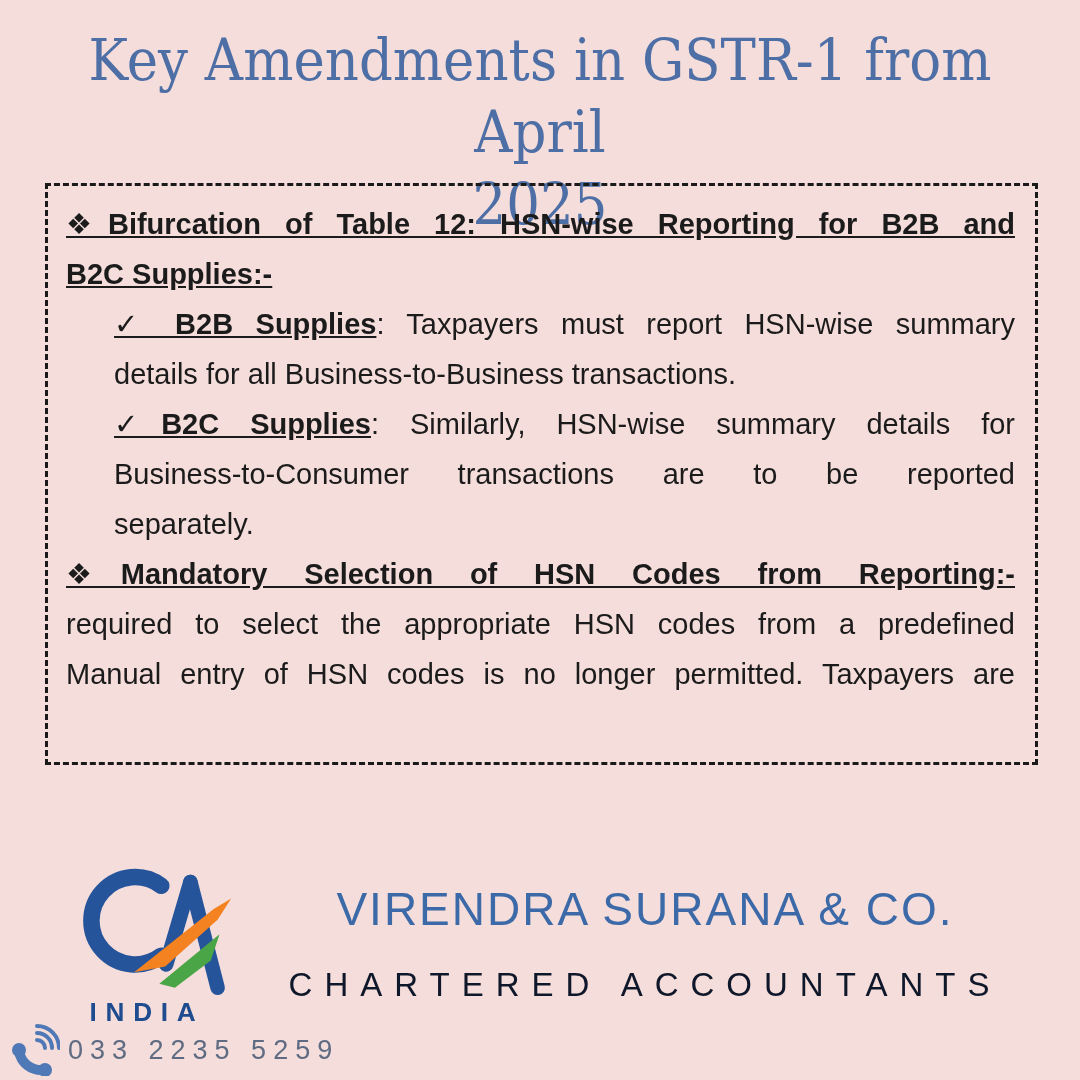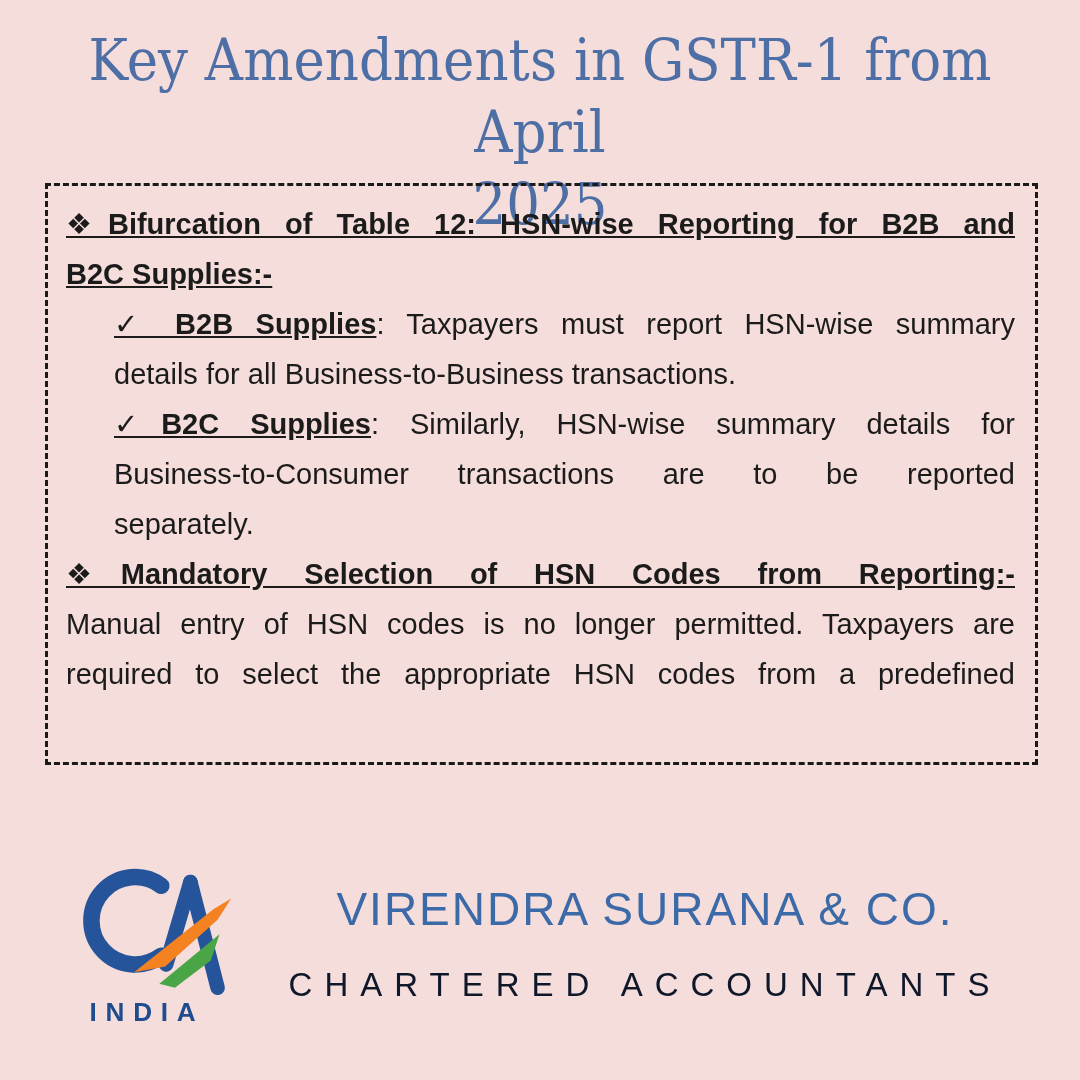--- a/index.html
+++ b/index.html
@@ -54,22 +54,22 @@
     </div>
     <div class="nline indent end">details for all Business-to-Business transactions.</div>
 
     <div class="nline indent">
       <span class="b">✓B2C Supplies</span><span>: Similarly, HSN-wise summary details for</span>
     </div>
     <div class="nline indent">Business-to-Consumer transactions are to be reported</div>
     <div class="nline indent end">separately.</div>
 
     <div class="nline b">❖Mandatory Selection of HSN Codes from Reporting:-</div>
+    <div class="nline">required to select the appropriate HSN codes from a predefined</div>
     <div class="nline">Manual entry of HSN codes is no longer permitted. Taxpayers are</div>
-    <div class="nline">required to select the appropriate HSN codes from a predefined</div>
   </div>
 
   <svg class="brand-logo" viewBox="0 0 170 170" aria-hidden="true">
 
     <g>
       <path d="M92 23 A45 45 0 1 0 92 95" fill="none" stroke="#25549b" stroke-width="17" stroke-linecap="round"></path>
 
       <path d="M97 104 L122 19" fill="none" stroke="#25549b" stroke-width="15" stroke-linecap="round"></path>
       <path d="M122 19 L150 128" fill="none" stroke="#25549b" stroke-width="15" stroke-linecap="round"></path>
 
@@ -77,15 +77,26 @@
       <polygon points="90,124 152,73 143,100 106,128" fill="#4aa546"></polygon>
     </g>
     <text x="18" y="162" font-family="Liberation Sans, DejaVu Sans, sans-serif" font-size="27" font-weight="700" letter-spacing="9" fill="#1e4c8f">INDIA</text>
   </svg>
 
   <div class="brand-text">
     <div class="company">VIRENDRA SURANA &amp; CO.</div>
     <div class="subtitle">CHARTERED ACCOUNTANTS</div>
   </div>
 
+  <div class="contact contact-phone">
+    <svg width="52" height="52" viewBox="0 0 52 52" aria-hidden="true">
+      <path d="M11 27 C 13 39 23 47 36 46" fill="none" stroke="#4e79b6" stroke-width="10" stroke-linecap="round"></path>
+      <circle cx="11" cy="26" r="7" fill="#4e79b6"></circle>
+      <circle cx="37" cy="46" r="7" fill="#4e79b6"></circle>
+      <path d="M29 16 a8 8 0 0 1 8 8" fill="none" stroke="#4e79b6" stroke-width="4" stroke-linecap="round"></path>
+      <path d="M29 9 a15 15 0 0 1 15 15" fill="none" stroke="#4e79b6" stroke-width="4" stroke-linecap="round"></path>
+      <path d="M29 2 a22 22 0 0 1 22 22" fill="none" stroke="#4e79b6" stroke-width="4" stroke-linecap="round"></path>
+    </svg>
+    <span class="contact-label">033 2235 5259</span>
+  </div>
 
 
 </div>
 
 </body></html>

